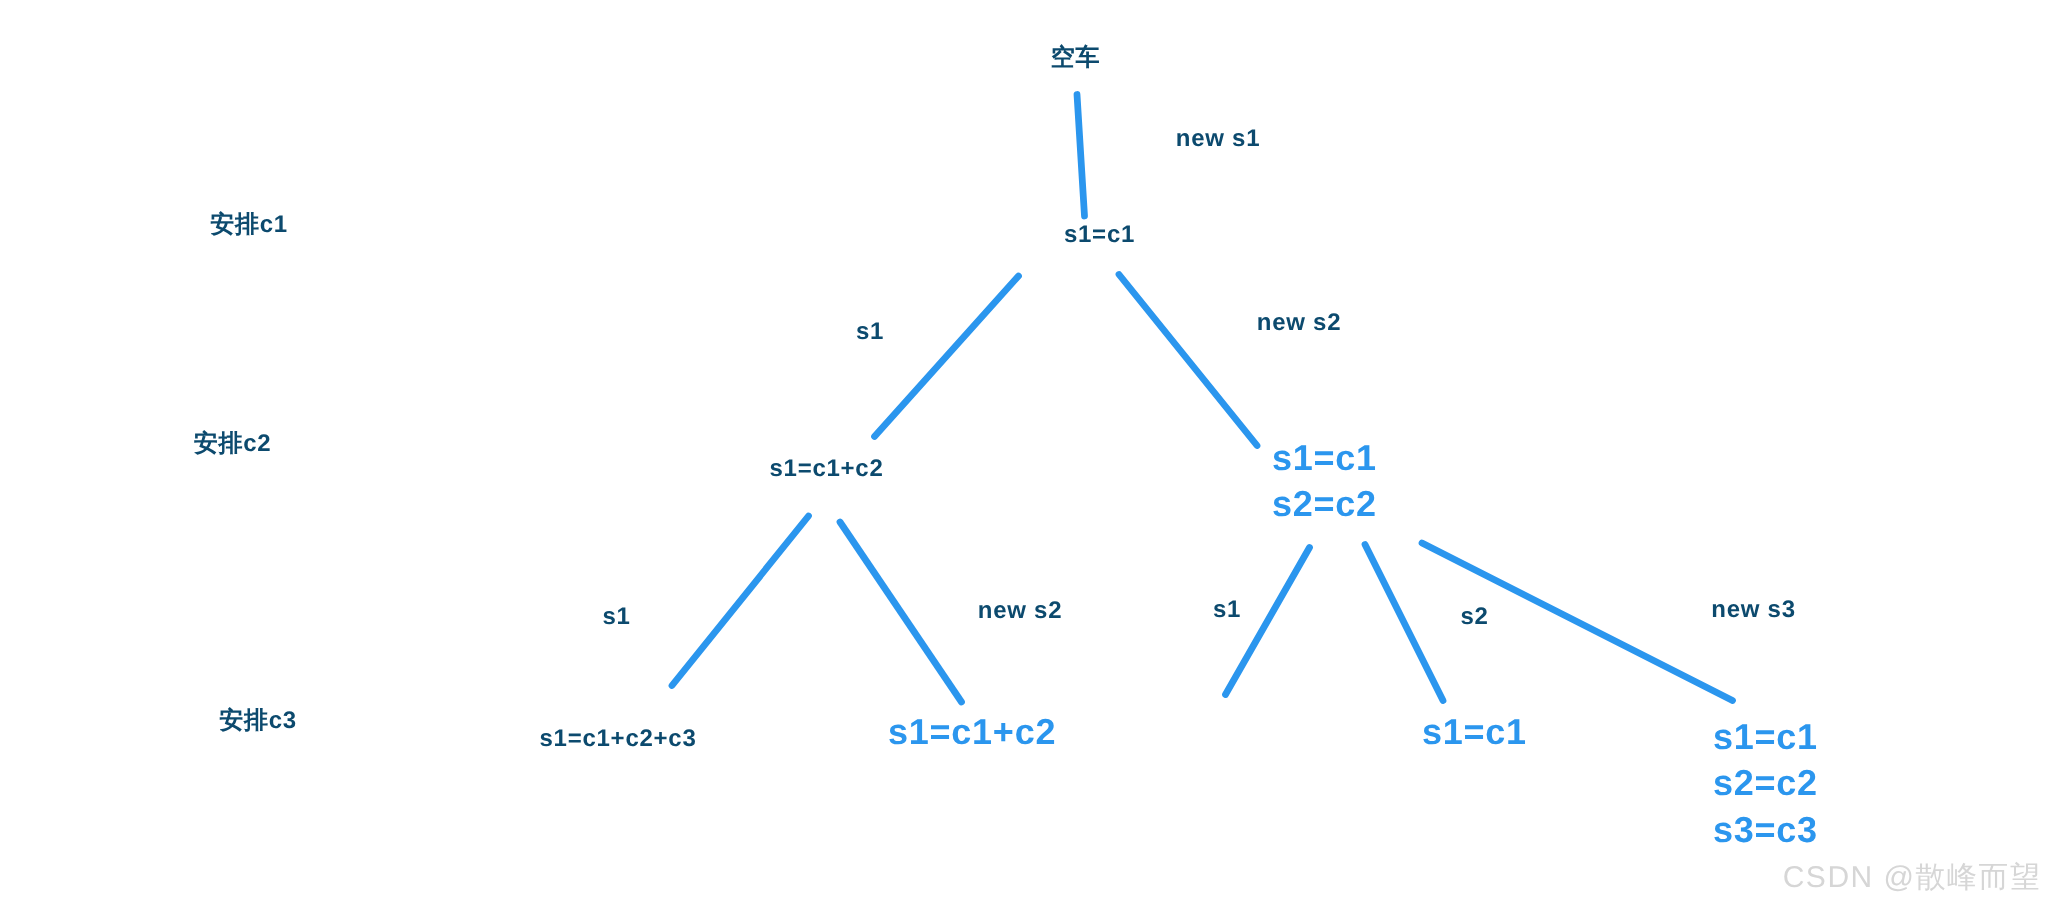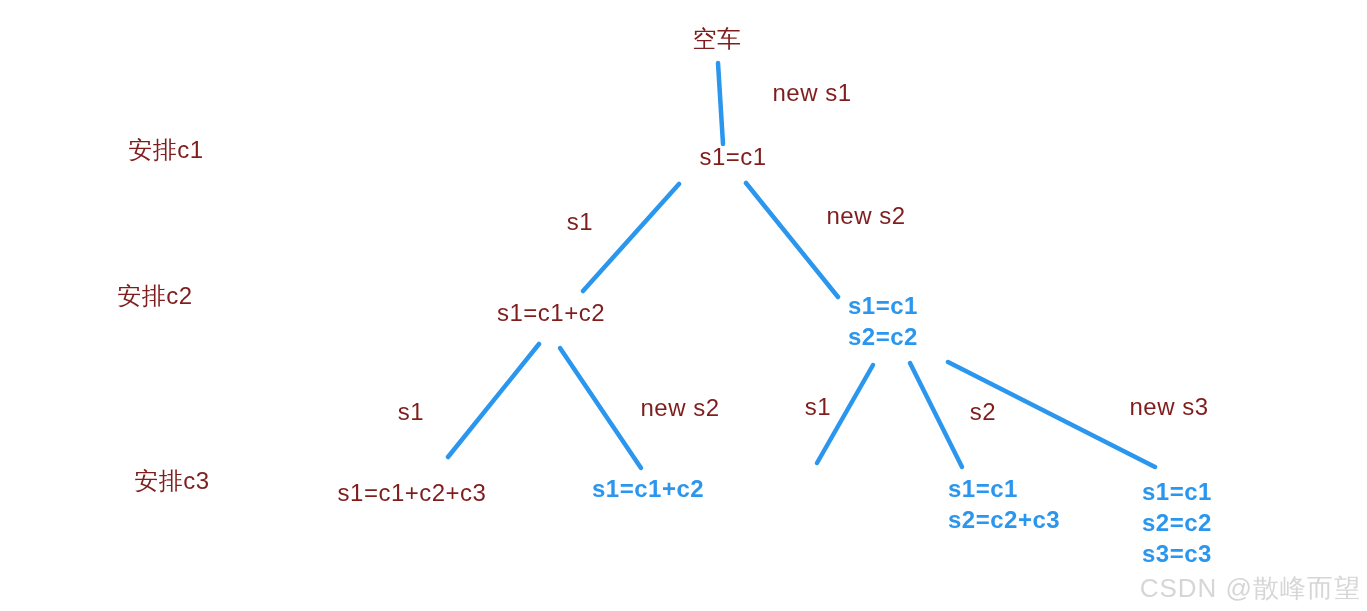--- a/index.html
+++ b/index.html
@@ -4,30 +4,30 @@
 <style>
   html,body{margin:0;padding:0;background:#ffffff;}
   .canvas{
     position:relative;width:1367px;height:611px;background:#ffffff;
     font-family:"Liberation Sans",sans-serif;overflow:hidden;
   }
   .edges{position:absolute;left:0;top:0;width:1367px;height:611px;}
   .edges line{stroke:#2b96ee;stroke-width:4.5;stroke-linecap:round;}
   .lbl{
     position:absolute;transform:translate(-50%,-50%);
-    color:#7f1d1d;font-weight:normal;font-size:24px;letter-spacing:.5px;
+    color:#0c4a6e;font-weight:bold;font-size:16px;letter-spacing:.5px;
     white-space:nowrap;
   }
   .nodeblock{
     position:absolute;color:#2b96ee;font-weight:bold;font-size:24px;
     letter-spacing:.5px;line-height:31px;white-space:nowrap;text-align:left;
   }
   .watermark{
     position:absolute;right:6px;top:571px;color:#d6d6d6;
-    font-size:26px;letter-spacing:1px;white-space:nowrap;font-weight:normal;
+    font-size:20px;letter-spacing:1px;white-space:nowrap;font-weight:normal;
   }
 </style>
 </head>
 <body>
 
 <div class="canvas">
 
   <svg class="edges" viewBox="0 0 1367 611" xmlns="http://www.w3.org/2000/svg">
     <line x1="718" y1="63" x2="723" y2="144"></line>
     <line x1="679" y1="184" x2="583" y2="291"></line>
@@ -56,21 +56,20 @@
 
   <div class="nodeblock" style="left:592px;top:473px">
     <div>s1=c1+c2</div>
   </div>
 
   <div class="nodeblock" style="left:772px;top:473px">
   </div>
 
   <div class="nodeblock" style="left:948px;top:473px">
     <div>s1=c1</div>
-    <div>s2=c2+c3</div>
   </div>
 
   <div class="nodeblock" style="left:1142px;top:476px">
     <div>s1=c1</div>
     <div>s2=c2</div>
     <div>s3=c3</div>
   </div>
 
   <div class="lbl" style="left:812px;top:93px">new s1</div>
   <div class="lbl" style="left:580px;top:222px">s1</div>

